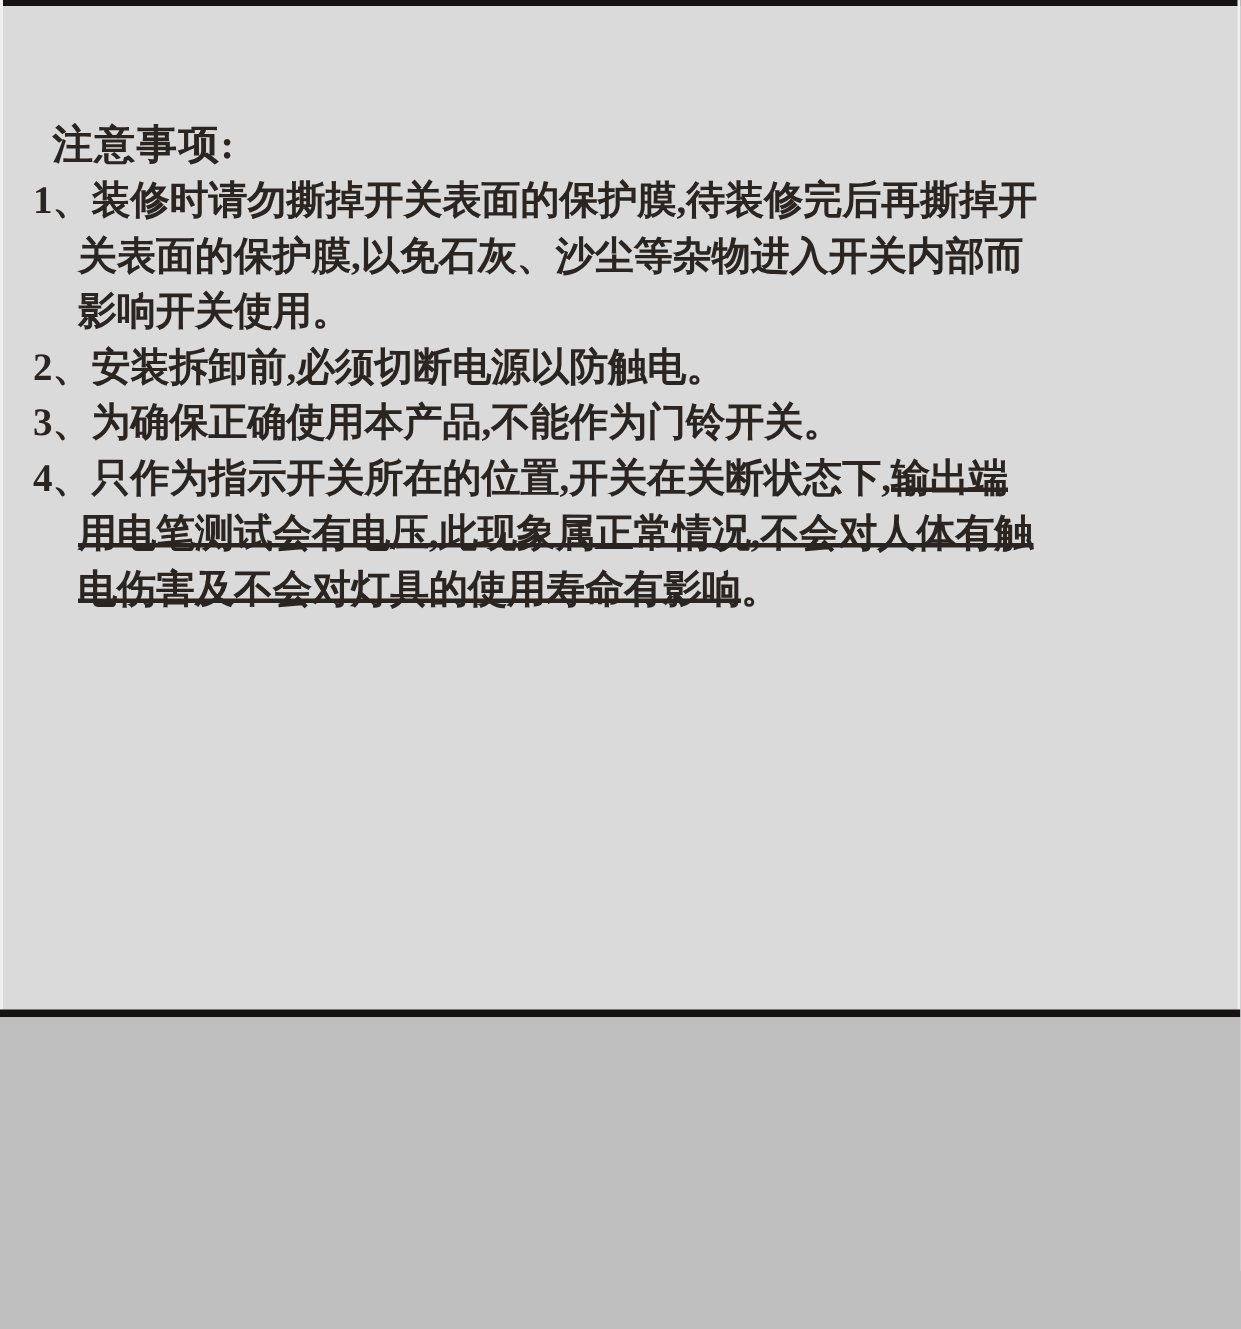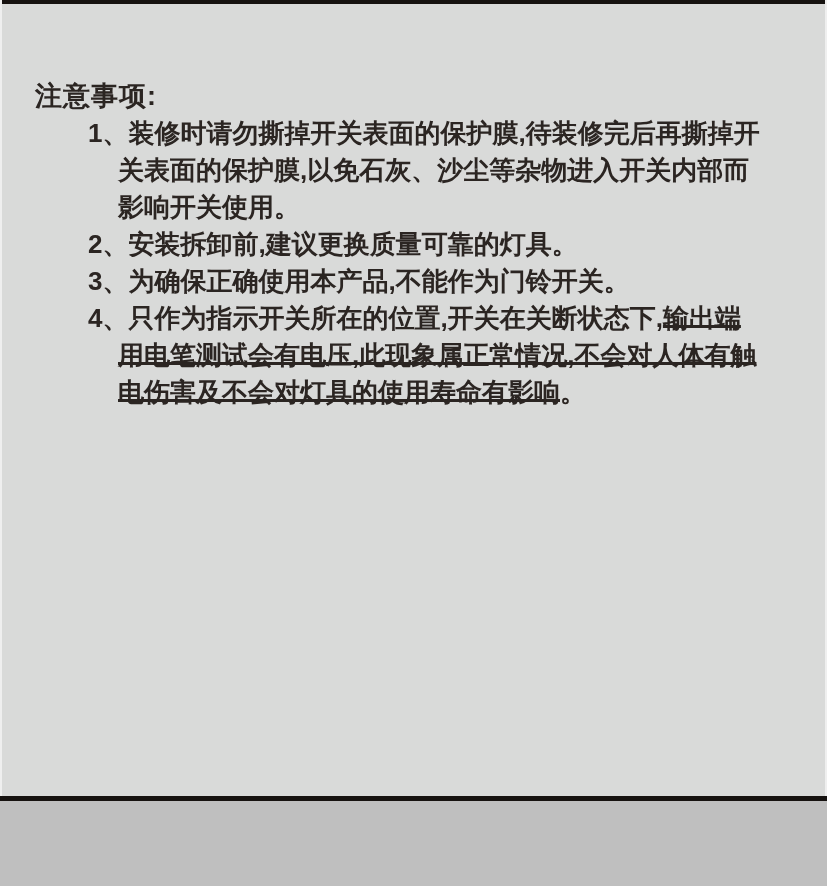--- a/index.html
+++ b/index.html
@@ -3,24 +3,24 @@
 <meta charset="utf-8">
 <style>
   html, body {
     margin: 0;
     padding: 0;
     background: #bfbfbf;
   }
   .page {
     position: relative;
     width: 827px;
-    height: 801px;
+    height: 678px;
     background: #d9dad9;
     overflow: hidden;
-    font-family: Liberation Sans, sans-serif;
+    font-family: Liberation Serif, serif;
     font-weight: bold;
     color: #2b2522;
   }
   .edge-bar {
     position: absolute;
     left: 0;
     width: 100%;
     background: #161210;
   }
   .edge-bar.top { top: 0; height: 4px; }
@@ -36,21 +36,21 @@
 
   .notice-title {
     margin: 78px 0 0 35px;
     font-size: 27px;
     line-height: 37px;
     letter-spacing: 1px;
   }
   ol.notice-list {
     list-style: none;
     margin: 0;
-    padding: 0 0 0 118px;
+    padding: 0 0 0 52px;
   }
   ol.notice-list li {
     font-size: 26px;
     line-height: 37px;
     white-space: pre;          
     text-indent: -30px;        
   }
   .num { letter-spacing: 0; }
 
   
@@ -84,21 +84,21 @@
   <div class="edge-bar top"></div>
   <div class="edge-strip left"></div>
   <div class="edge-strip right"></div>
 
   <h1 class="notice-title">注意事项:</h1>
 
   <ol class="notice-list">
     <li><span class="num">1、</span><span class="seg">装修时请勿撕掉开关表面的保护膜,待装修完后再撕掉开
 关表面的保护膜,以免石灰、沙尘等杂物进入开关内部而
 影响开关使用。</span><span class="seg"></span><span class="seg"></span></li>
-    <li><span class="num">2、</span><span class="seg">安装拆卸前,建议更换质量可靠的灯具。</span><span class="seg"></span><span class="seg"></span></li>
+    <li><span class="num">2、</span><span class="seg">安装拆卸前,必须切断电源以防触电。</span><span class="seg"></span><span class="seg"></span></li>
     <li><span class="num">3、</span><span class="seg">为确保正确使用本产品,不能作为门铃开关。</span><span class="seg"></span><span class="seg"></span></li>
     <li><span class="num">4、</span><span class="seg">只作为指示开关所在的位置,开关在关断状态下,</span><span class="seg emph-underline">输出端
 用电笔测试会有电压,此现象属正常情况,不会对人体有触
 电伤害及不会对灯具的使用寿命有影响</span><span class="seg">。</span></li>
   </ol>
 
   <div class="edge-bar bottom"></div>
 </div>
 
 </body></html>

